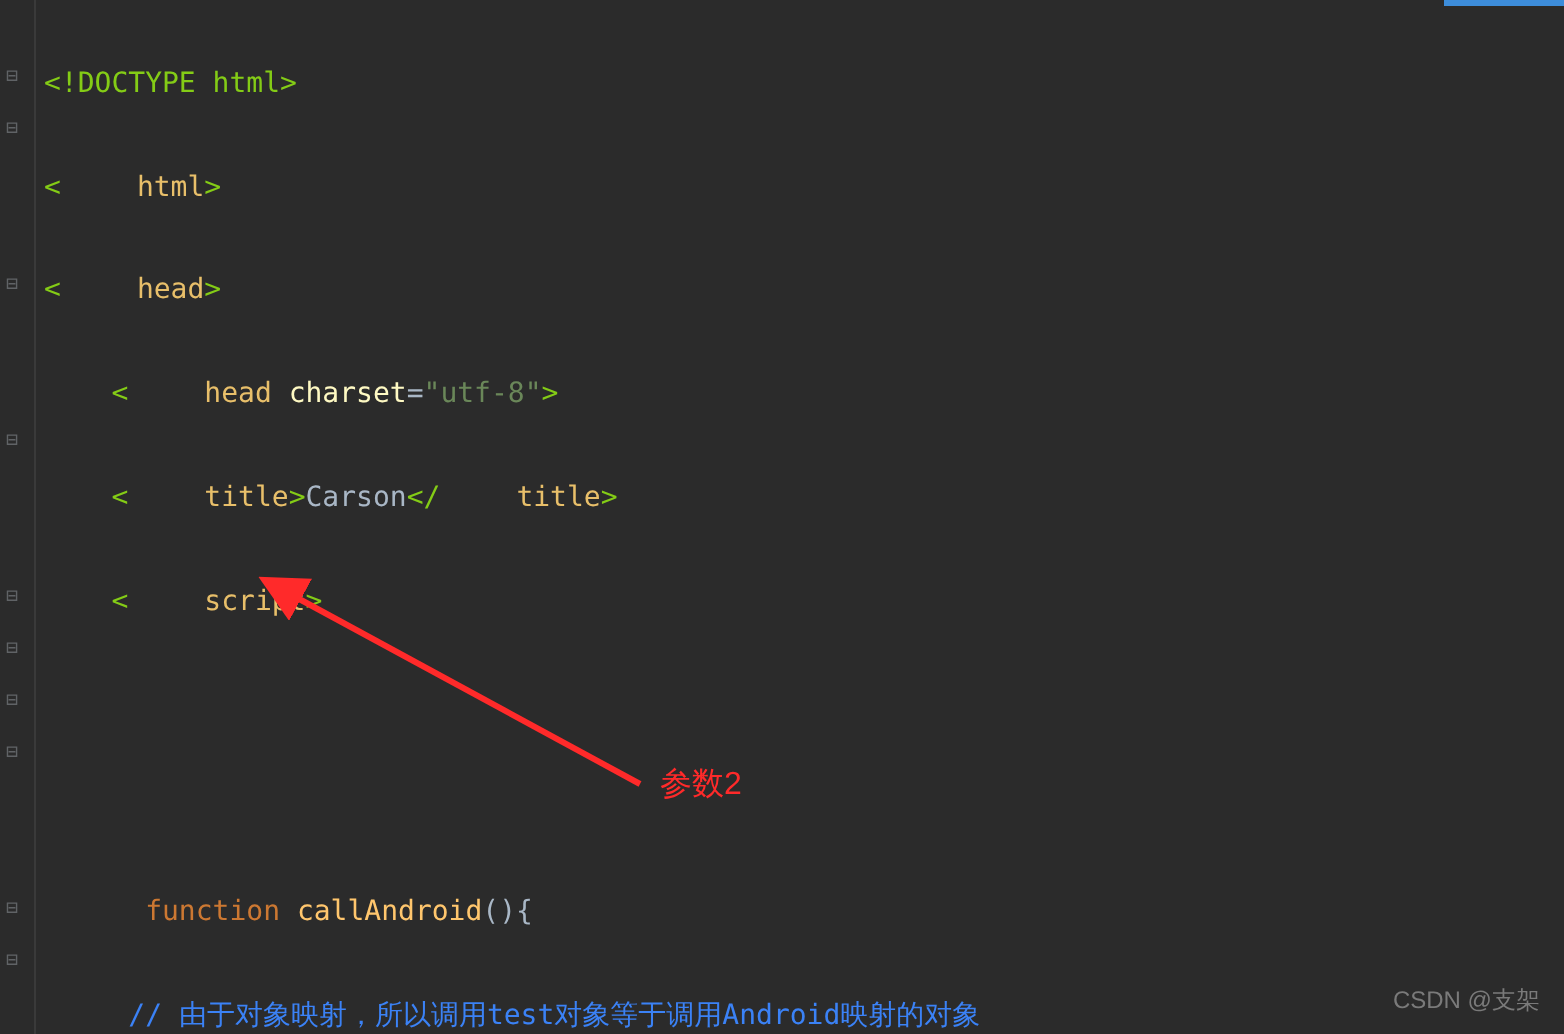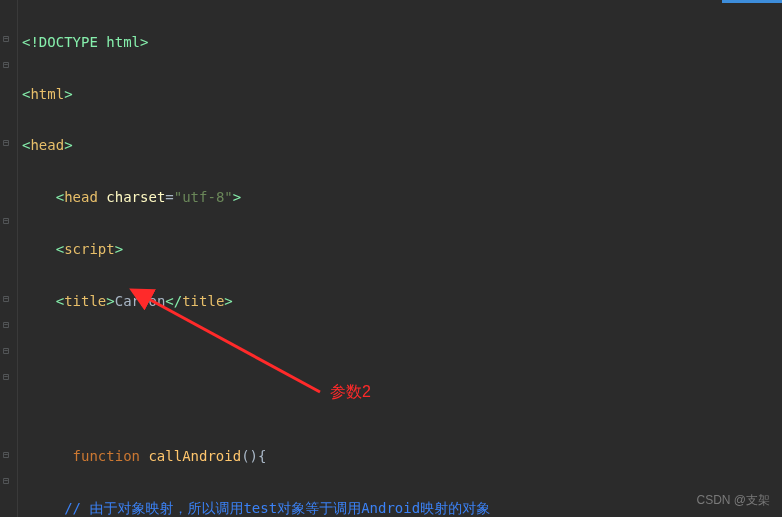--- a/index.html
+++ b/index.html
@@ -33,22 +33,22 @@
     cursor: pointer;
   }
   .code {
     flex: 1;
     padding: 4px 0 0 4px;
     line-height: 1.85;
     white-space: pre;
     position: relative;
   }
   .line { min-height: 1.85em; }
-  .tag-bracket { color: #86efac; }
-  .tag-name { color: #e8bf6a; }
+  .tag-bracket { color: #84cc16; }
+  .tag-name { color: #e8bf6a; margin-left: 38px; }
   .attr-name { color: #fef9c3; }
   .attr-val { color: #6a8759; }
   .keyword { color: #cc7832; text-align: center; }
   .funcname { color: #ffc66d; }
   .comment { color: #3b82f6; }
   .plain { color: #a9b7c6; }
   .top-bar {
     position: absolute;
     top: 0;
     right: 0;
@@ -93,22 +93,22 @@
     <span class="fold" style="top:372px">⊟</span>
     <span class="fold" style="top:450px">⊟</span>
     <span class="fold" style="top:476px">⊟</span>
   </div>
 
   <div class="code">
 <div class="line"><span class="tag-bracket">&lt;!DOCTYPE html&gt;</span></div>
 <div class="line"><span class="tag-bracket">&lt;</span><span class="tag-name">html</span><span class="tag-bracket">&gt;</span></div>
 <div class="line"><span class="tag-bracket">&lt;</span><span class="tag-name">head</span><span class="tag-bracket">&gt;</span></div>
 <div class="line"><span>    </span><span class="tag-bracket">&lt;</span><span class="tag-name">head </span><span class="attr-name">charset</span><span class="plain">=</span><span class="attr-val">"utf-8"</span><span class="tag-bracket">&gt;</span></div>
+<div class="line"><span>    </span><span class="tag-bracket">&lt;</span><span class="tag-name">title</span><span class="tag-bracket">&gt;</span><span class="plain">Carson</span><span class="tag-bracket">&lt;/</span><span class="tag-name">title</span><span class="tag-bracket">&gt;</span></div>
 <div class="line"><span>    </span><span class="tag-bracket">&lt;</span><span class="tag-name">script</span><span class="tag-bracket">&gt;</span></div>
-<div class="line"><span>    </span><span class="tag-bracket">&lt;</span><span class="tag-name">title</span><span class="tag-bracket">&gt;</span><span class="plain">Carson</span><span class="tag-bracket">&lt;/</span><span class="tag-name">title</span><span class="tag-bracket">&gt;</span></div>
 <div class="line">&nbsp;</div>
 <div class="line">&nbsp;</div>
 <div class="line"><span>      </span><span class="keyword">function </span><span class="funcname">callAndroid</span><span class="plain">(){</span></div>
 <div class="line"><span>     </span><span class="comment">// 由于对象映射，所以调用test对象等于调用Android映射的对象</span></div>
 
 
 
 
 
 

